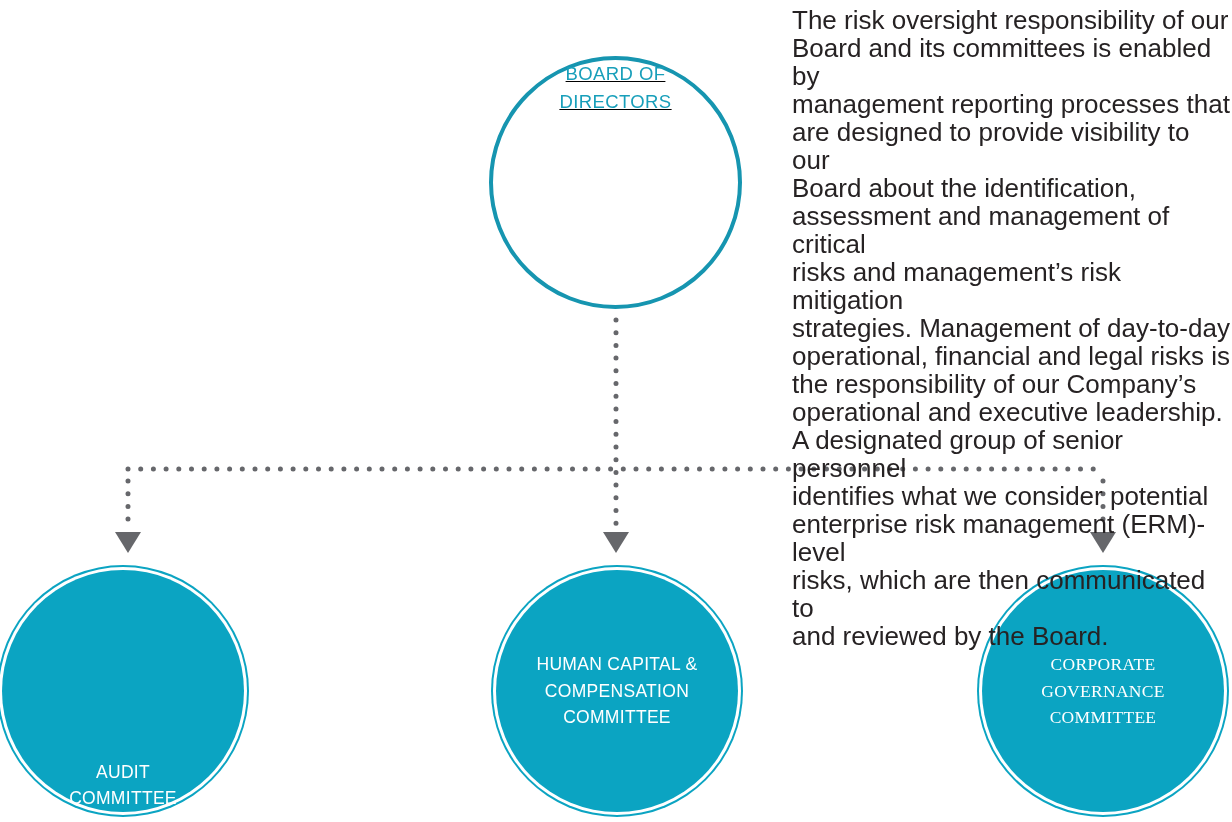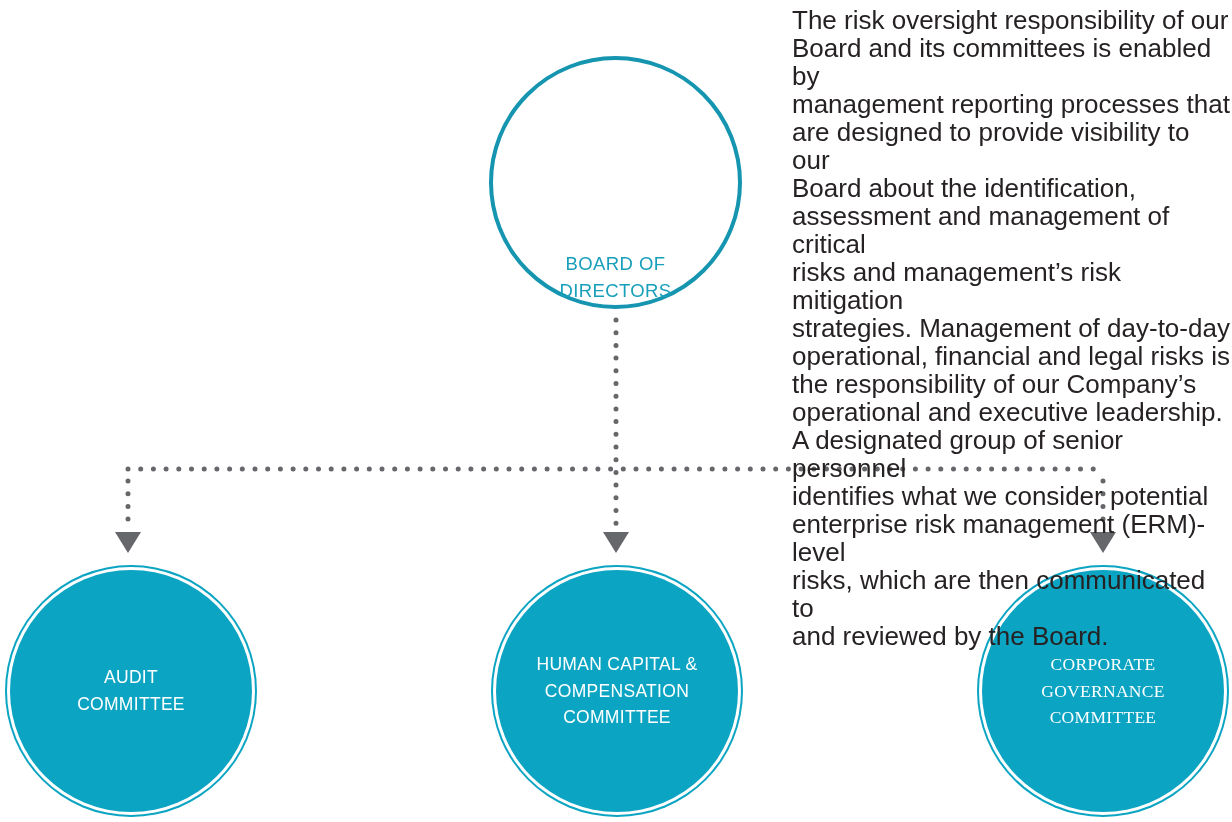--- a/index.html
+++ b/index.html
@@ -36,44 +36,45 @@
   }
   .arrowhead { fill: var(--connector-gray); }
   .board-circle {
     position: absolute;
     left: 489px; top: 56px;
     width: 253px; height: 253px;
     border: 4px solid var(--teal-stroke);
     border-radius: 50%;
     background: var(--background);
     display: flex;
-    align-items: flex-end;
+    align-items: flex-start;
     justify-content: center;
     text-align: center;
+    text-decoration: underline;
   }
   .board-label {
     color: var(--teal-label);
     font-size: 18.5px;
     line-height: 1.5;
     letter-spacing: 0.4px;
     white-space: pre-line;
   }
   .committee-circle {
     position: absolute;
     top: 570px;
     width: 242px; height: 242px;
     border-radius: 50%;
     background: var(--teal-fill);
     box-shadow: 0 0 0 3px var(--background), 0 0 0 5px var(--teal-fill);
     display: flex;
     align-items: center;
     justify-content: center;
     text-align: center;
   }
-  .committee-circle.pos-0 { left: 10px; }
+  .committee-circle.pos-0 { left: 2px; align-items: flex-end; }
   .committee-circle.pos-1 { left: 496px; }
   .committee-circle.pos-2 { left: 982px; font-family: Liberation Serif, serif; }
   .committee-label {
     color: var(--committee-text);
     font-size: 17.5px;
     line-height: 1.52;
     letter-spacing: 0.3px;
     white-space: pre-line;
   }
   .body-text {

